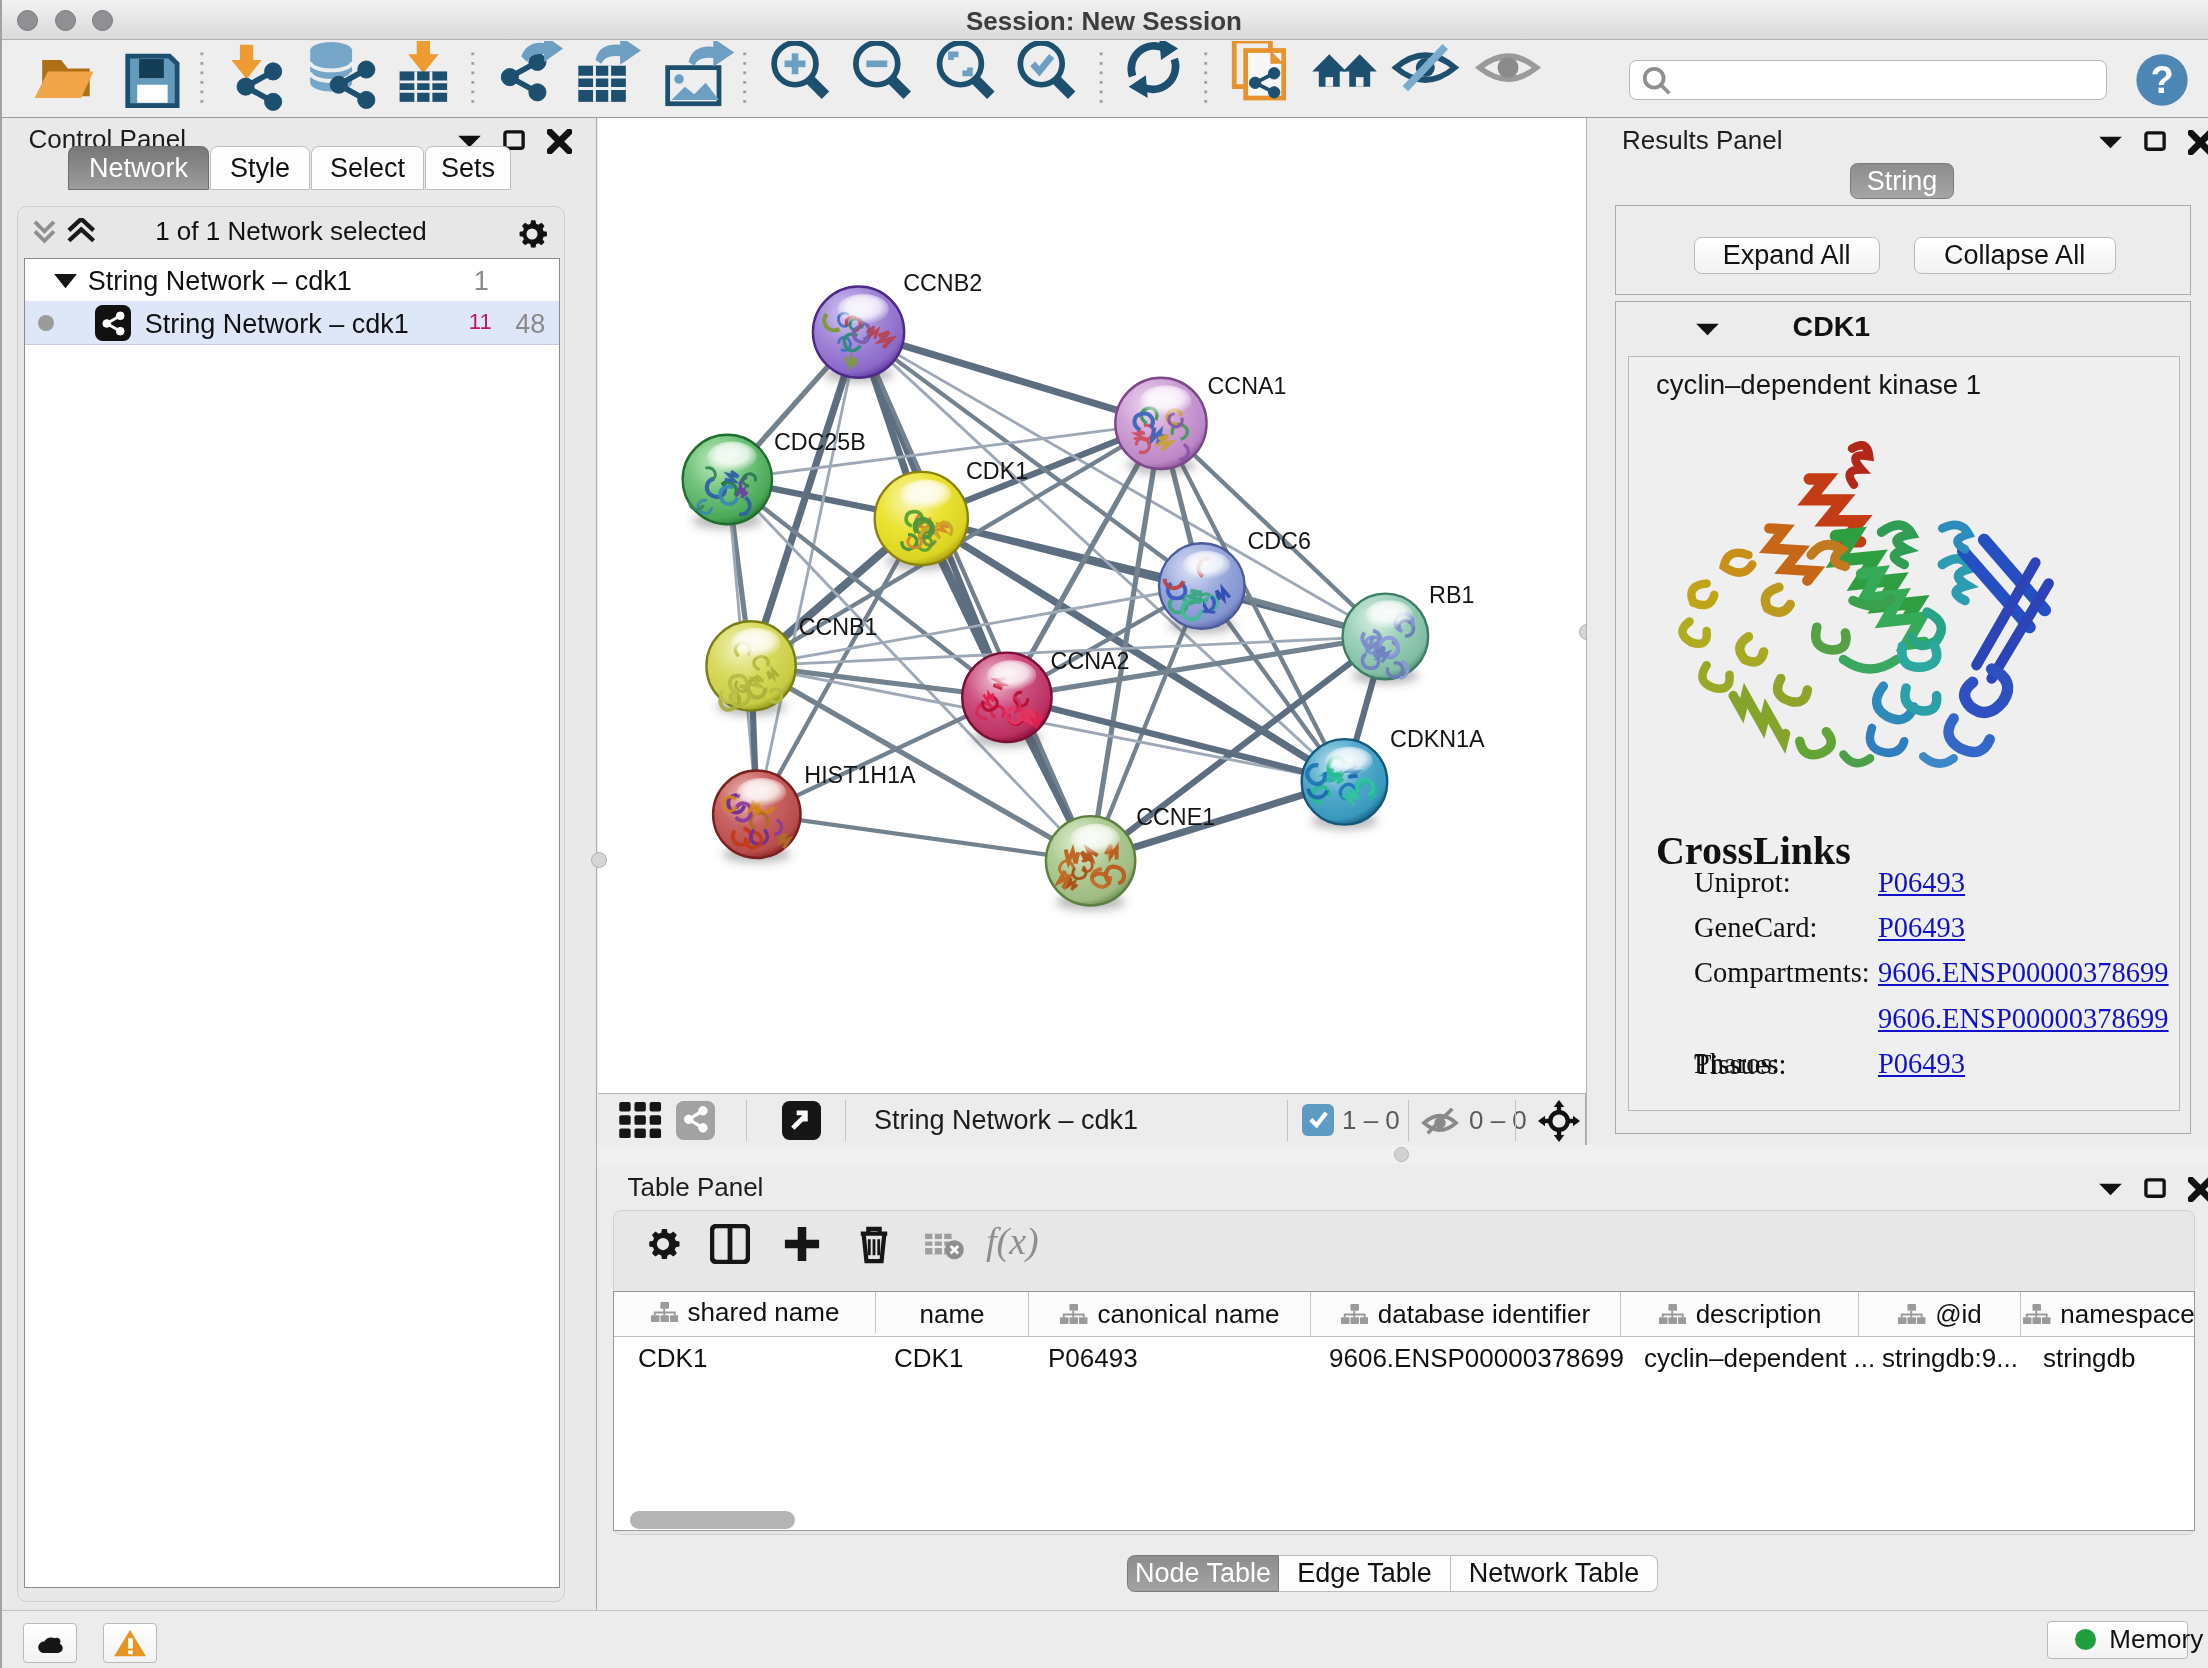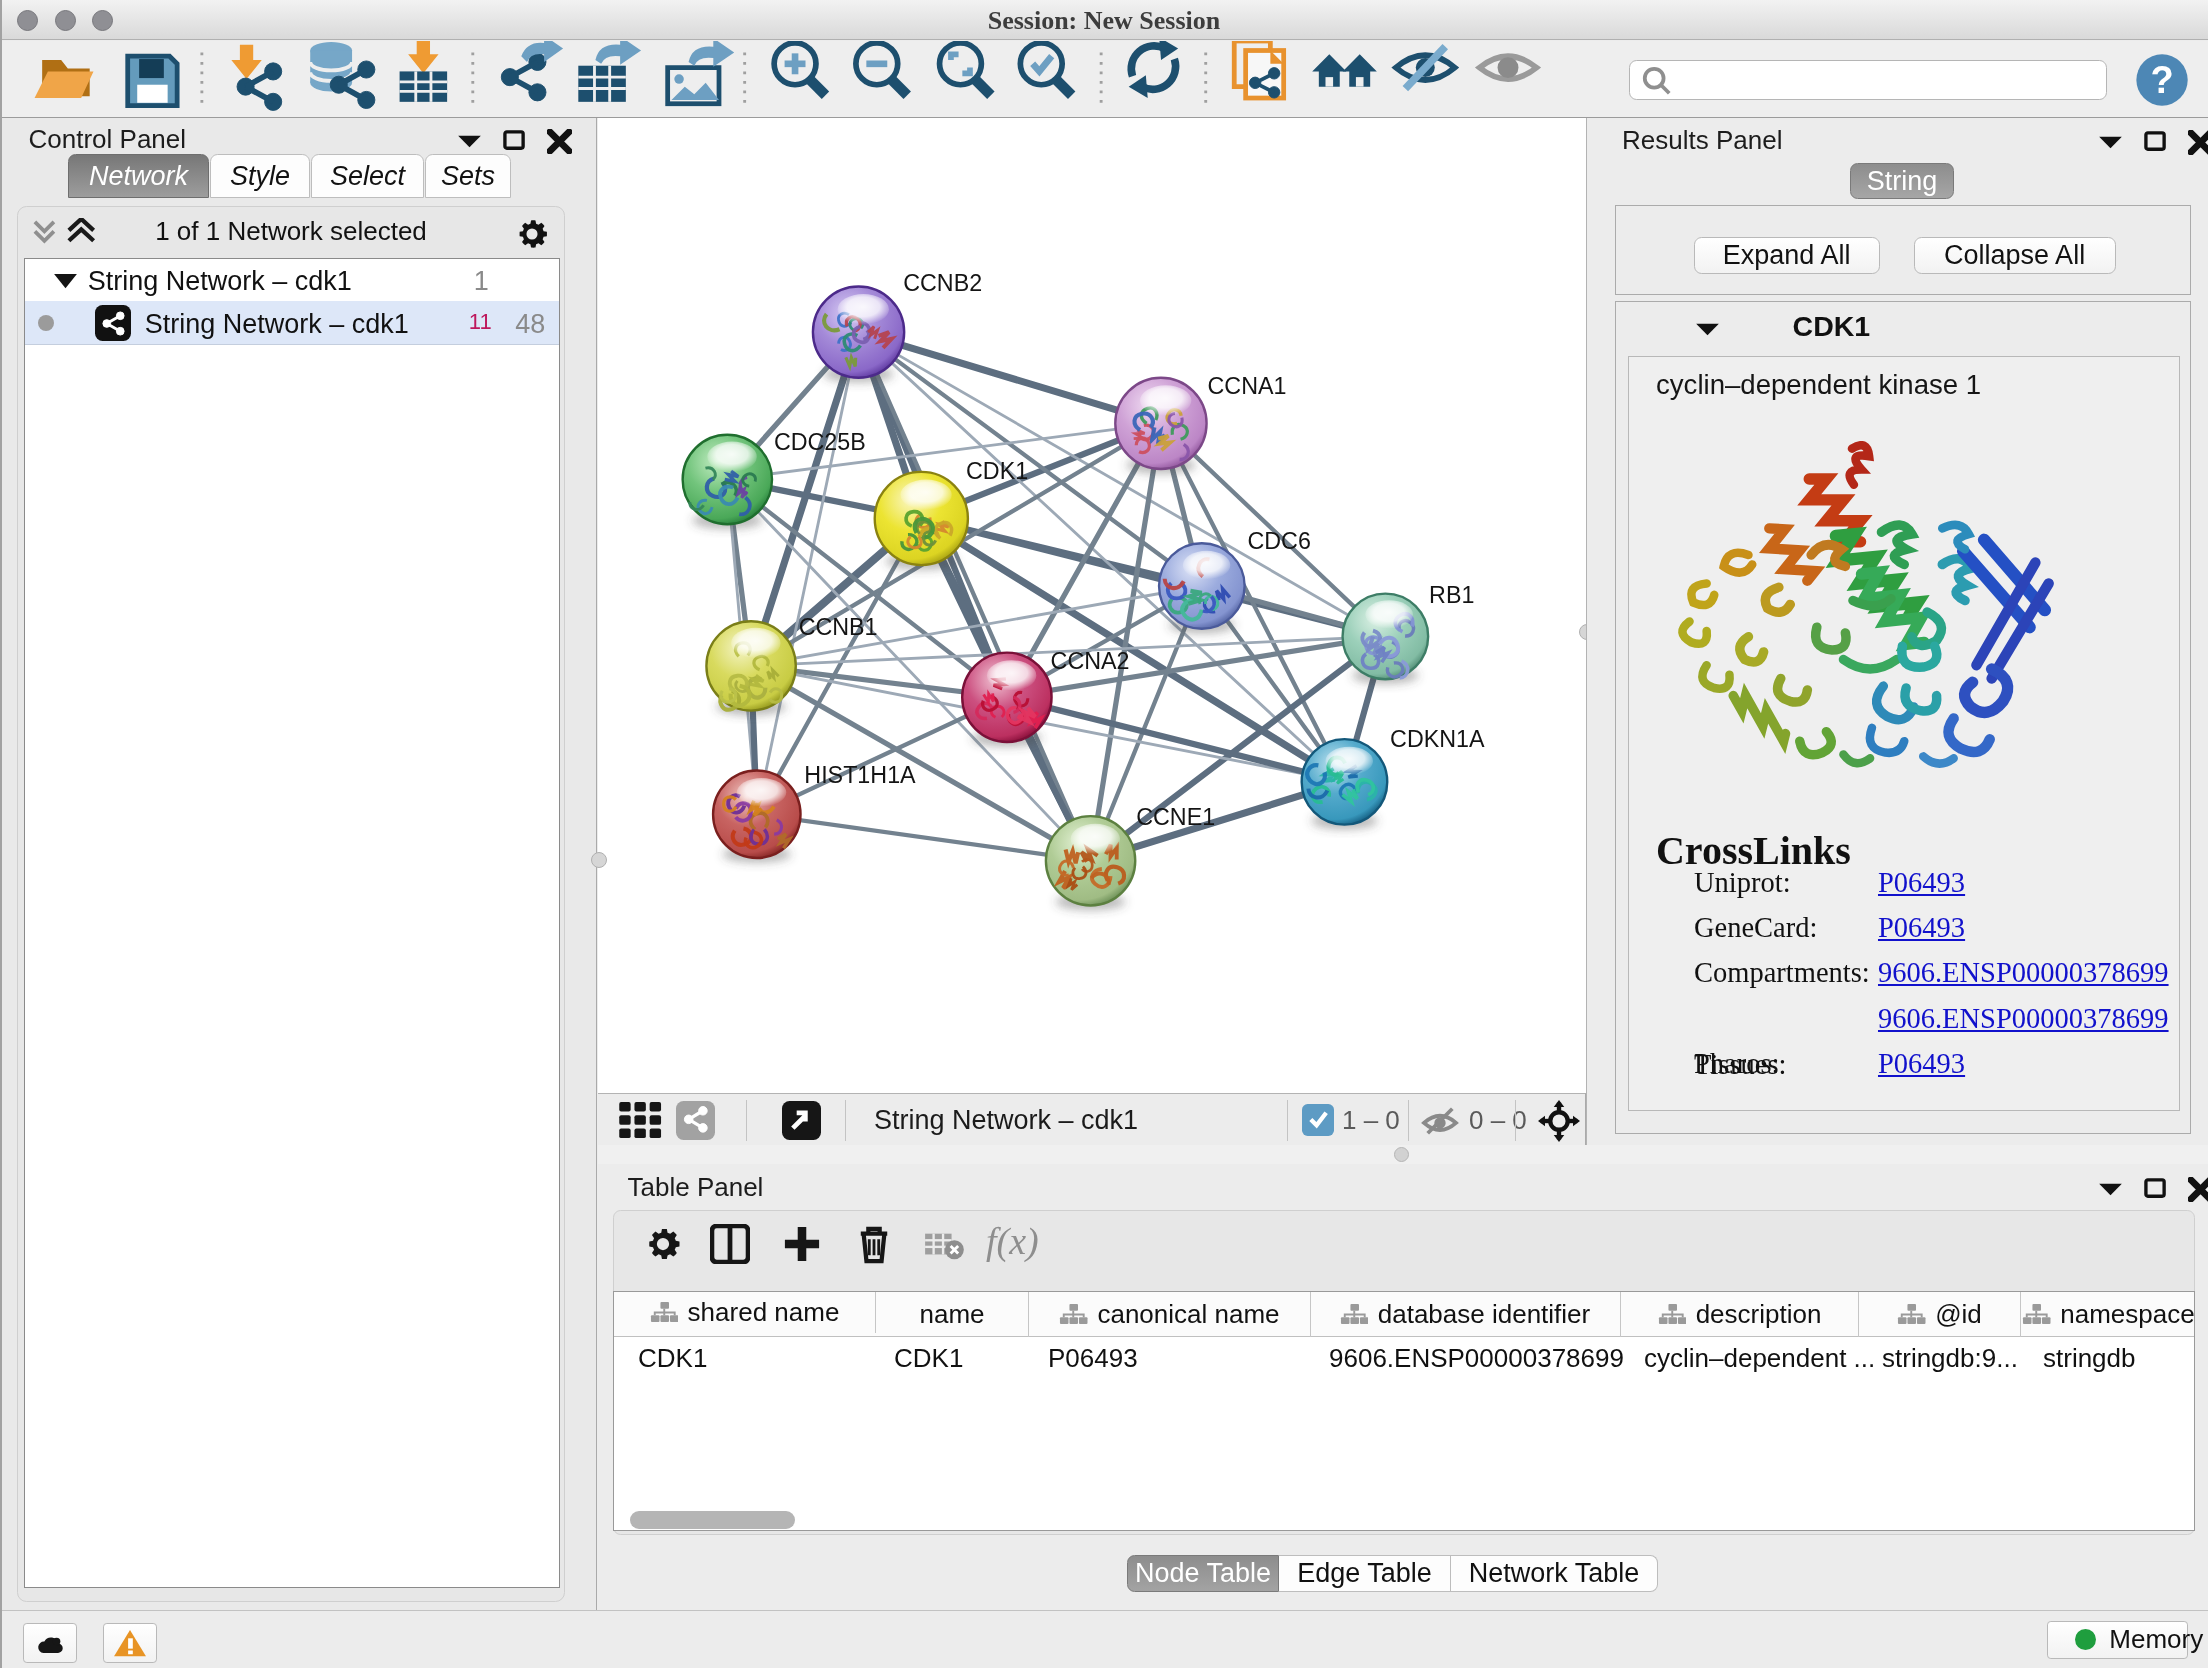--- a/index.html
+++ b/index.html
@@ -2,21 +2,21 @@
 <html style="font-size:15px"><head>
 <meta charset="utf-8">
 <style>
 * { margin:0; padding:0; box-sizing:border-box; }
 html,body { width:2208px; height:1668px; overflow:hidden; }
 body { font-family:"Liberation Sans", sans-serif; background:#ececec; position:relative; }
 .abs { position:absolute; }
 
 
 #titlebar { left:0; top:0; width:2208px; height:40px;
-  background:linear-gradient(#f2f2f2,#d9d9d9); border-bottom:1px solid #b0b0b0;font-family:Liberation Serif, serif; }
+  background:linear-gradient(#f2f2f2,#d9d9d9); border-bottom:1px solid #b0b0b0; }
 .tl { position:absolute; top:9.5px; width:21px; height:21px; border-radius:50%;
   background:#8f8f94; border:1px solid #77777c; }
 #title { position:absolute; top:5.7px; left:0; width:100%; text-align:center;
   font-size:26px; font-weight:700; color:#3d3d3d; }
 
 
 #toolbar { left:0; top:41px; width:2208px; height:77px; background:#eeeeee;
   border-bottom:1px solid #9b9b9b; }
 #searchbox { position:absolute; left:1629px; top:19px; width:478px; height:40px;
   background:#fff; border:1.9px solid #b5b5b5; border-radius:7.6px; }
@@ -29,23 +29,23 @@
 #resultspanel { left:1586px; top:118px; width:622px; height:1027px; background:#ececec; border-left:1px solid #b3b3b3; }
 #hsplit { left:598px; top:1145px; width:1610px; height:19px; background:#f0f0f0; }
 #tablepanel { left:598px; top:1164px; width:1610px; height:446px; background:#ececec; }
 #statusbar { left:0; top:1610px; width:2208px; height:58px; background:#ececec;
   border-top:1px solid #c2c2c2; }
 
 .paneltitle { font-size:26px; color:#1c1c1c; }
 .winbtns { position:absolute; display:flex; align-items:center; gap:21px; }
 
 
-.tab { position:absolute; top:36px; height:44px; border:1px solid #bdbdbd;
+.tab { position:absolute; top:28px; height:44px; border:1px solid #bdbdbd;
   border-radius:7.6px 7.6px 0 0; font-size:27px; display:flex; align-items:center;
-  justify-content:center; background:#fdfdfd; color:#111;font-style:italic; }
+  justify-content:center; background:#fdfdfd; color:#111; }
 .tabsel { background:linear-gradient(#777777,#9d9d9d); color:#fff; border-color:#6e6e6e; }
 
 
 .btn { background:linear-gradient(#ffffff,#f2f2f2); border:1.9px solid #b9b9b9;
   border-radius:7.6px; display:flex; align-items:center; justify-content:center;
   font-size:27px; color:#111; }
 </style>
 </head>
 <body>
 <div class="abs" style="left:0;top:0;width:1.9px;height:1668px;background:#a2a2a2;z-index:50;"></div>

